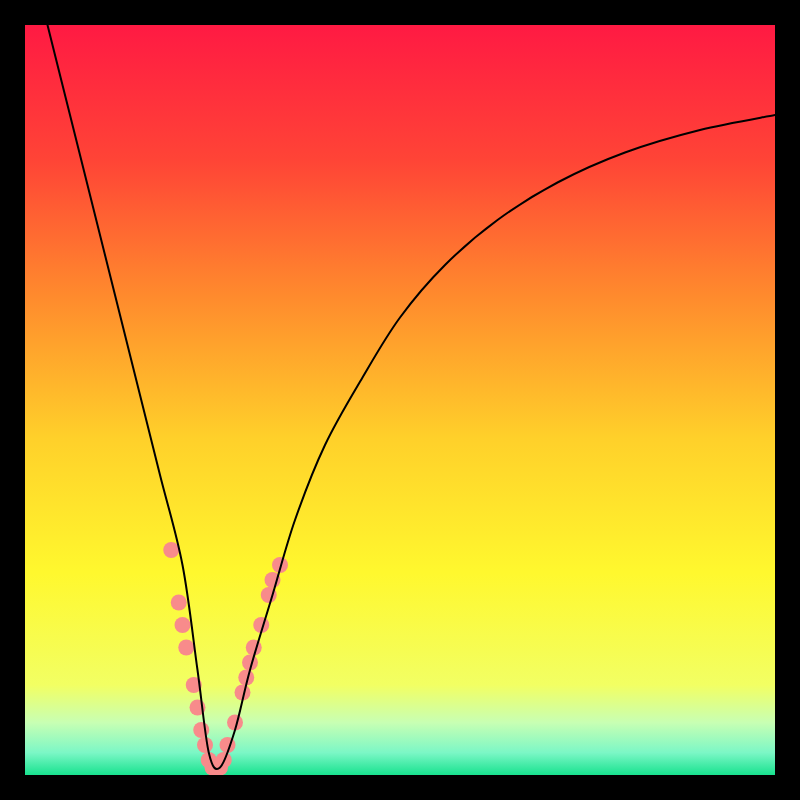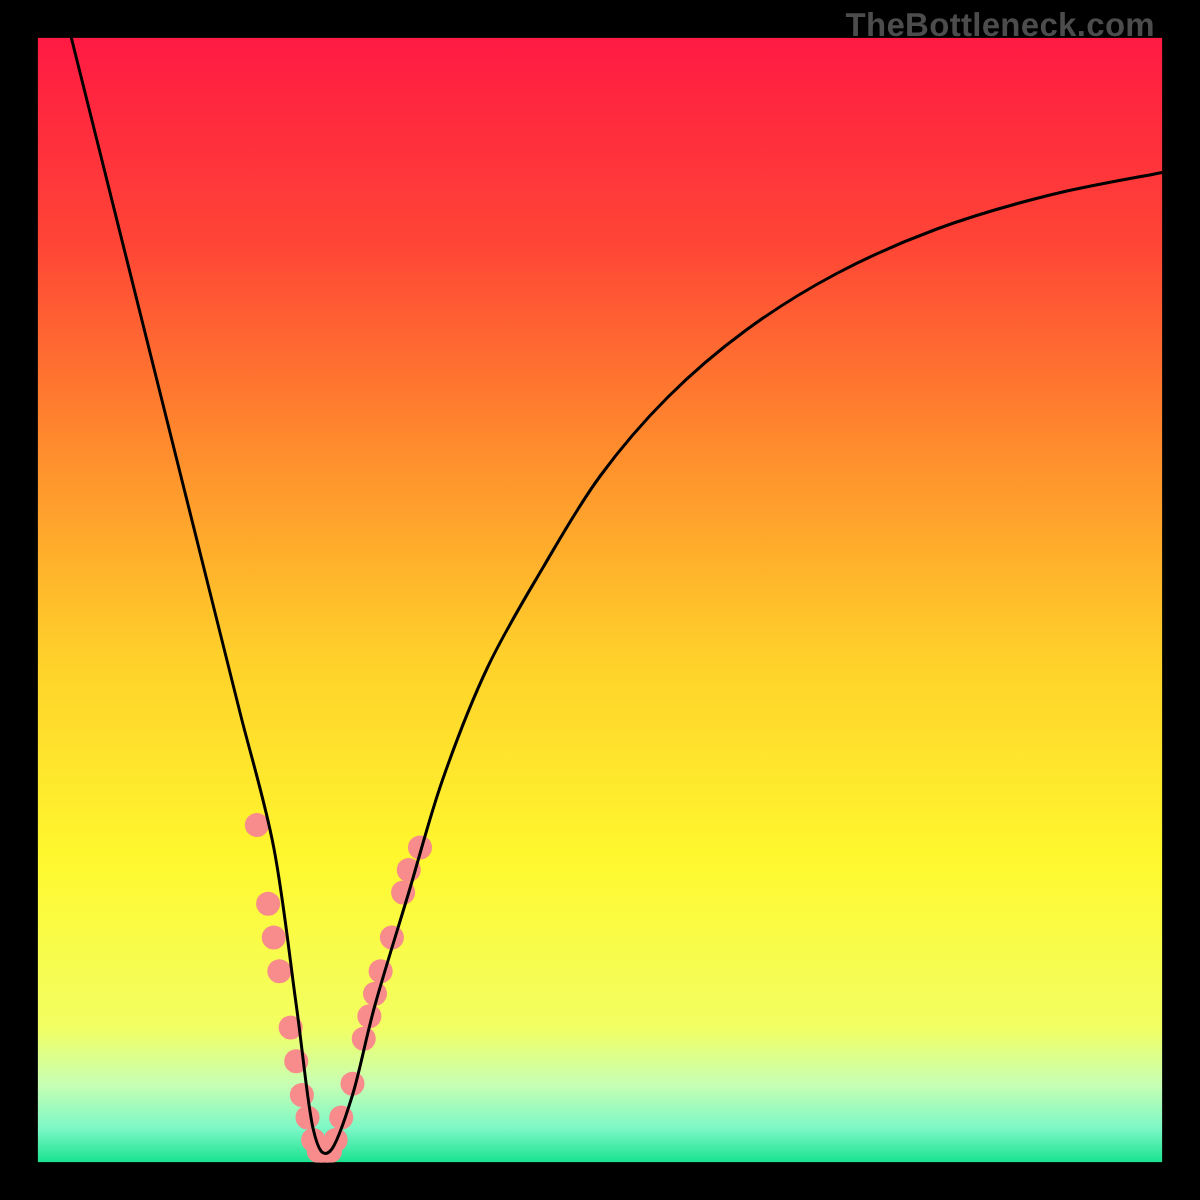--- a/index.html
+++ b/index.html
@@ -93,14 +93,13 @@
           <circle cx="228.75" cy="622.5" r="8" fill="#f88b8b"></circle>
           <circle cx="236.25" cy="600" r="8" fill="#f88b8b"></circle>
           <circle cx="243.75" cy="570" r="8" fill="#f88b8b"></circle>
           <circle cx="247.5" cy="555" r="8" fill="#f88b8b"></circle>
           <circle cx="255.00000000000003" cy="540" r="8" fill="#f88b8b"></circle>
         </g>
       <path id="curve-path" fill="none" d="M 22.5 0 C 26.25 15, 37.5 60, 45 90 C 52.5 120, 60 150, 67.5 180 C 75 210, 82.5 240, 90 270 C 97.5 300, 105 330, 112.5 360 C 120 390, 127.5 420, 135 450 C 142.5 480, 151.25 507.5, 157.5 540 C 163.75 572.5, 168.125 613.75, 172.5 645 C 176.875 676.25, 180 711.25, 183.75 727.5 C 187.5 743.75, 190.625 746.25, 195 742.5 C 199.375 738.75, 205.00000000000003 721.25, 210.00000000000003 705 C 215.00000000000003 688.75, 218.75 667.5, 225 645 C 231.25 622.5, 240 595, 247.5 570 C 255 545, 261.25 520, 270 495 C 278.75 470, 288.75 443.75, 300 420 C 311.25 396.25, 325 373.75, 337.5 352.5 C 350 331.25, 361.25 311.25, 375 292.5 C 388.75 273.75, 403.75000000000006 256.24999999999994, 420.00000000000006 239.99999999999994 C 436.25000000000006 223.74999999999994, 453.75 208.75, 472.5 195 C 491.25 181.25, 511.25 168.75, 532.5 157.5 C 553.75 146.25, 576.25 136.25, 600 127.5 C 623.75 118.75, 650 111.25, 675 105 C 700 98.75, 737.5 92.5, 750 90" stroke="#000000" stroke-width="2" stroke-linecap="round" stroke-linejoin="round"></path>
     </svg>
   </div>
 
-  <div class="watermark">TheBottleneck.com</div>
 </div>
 
 </body></html>

